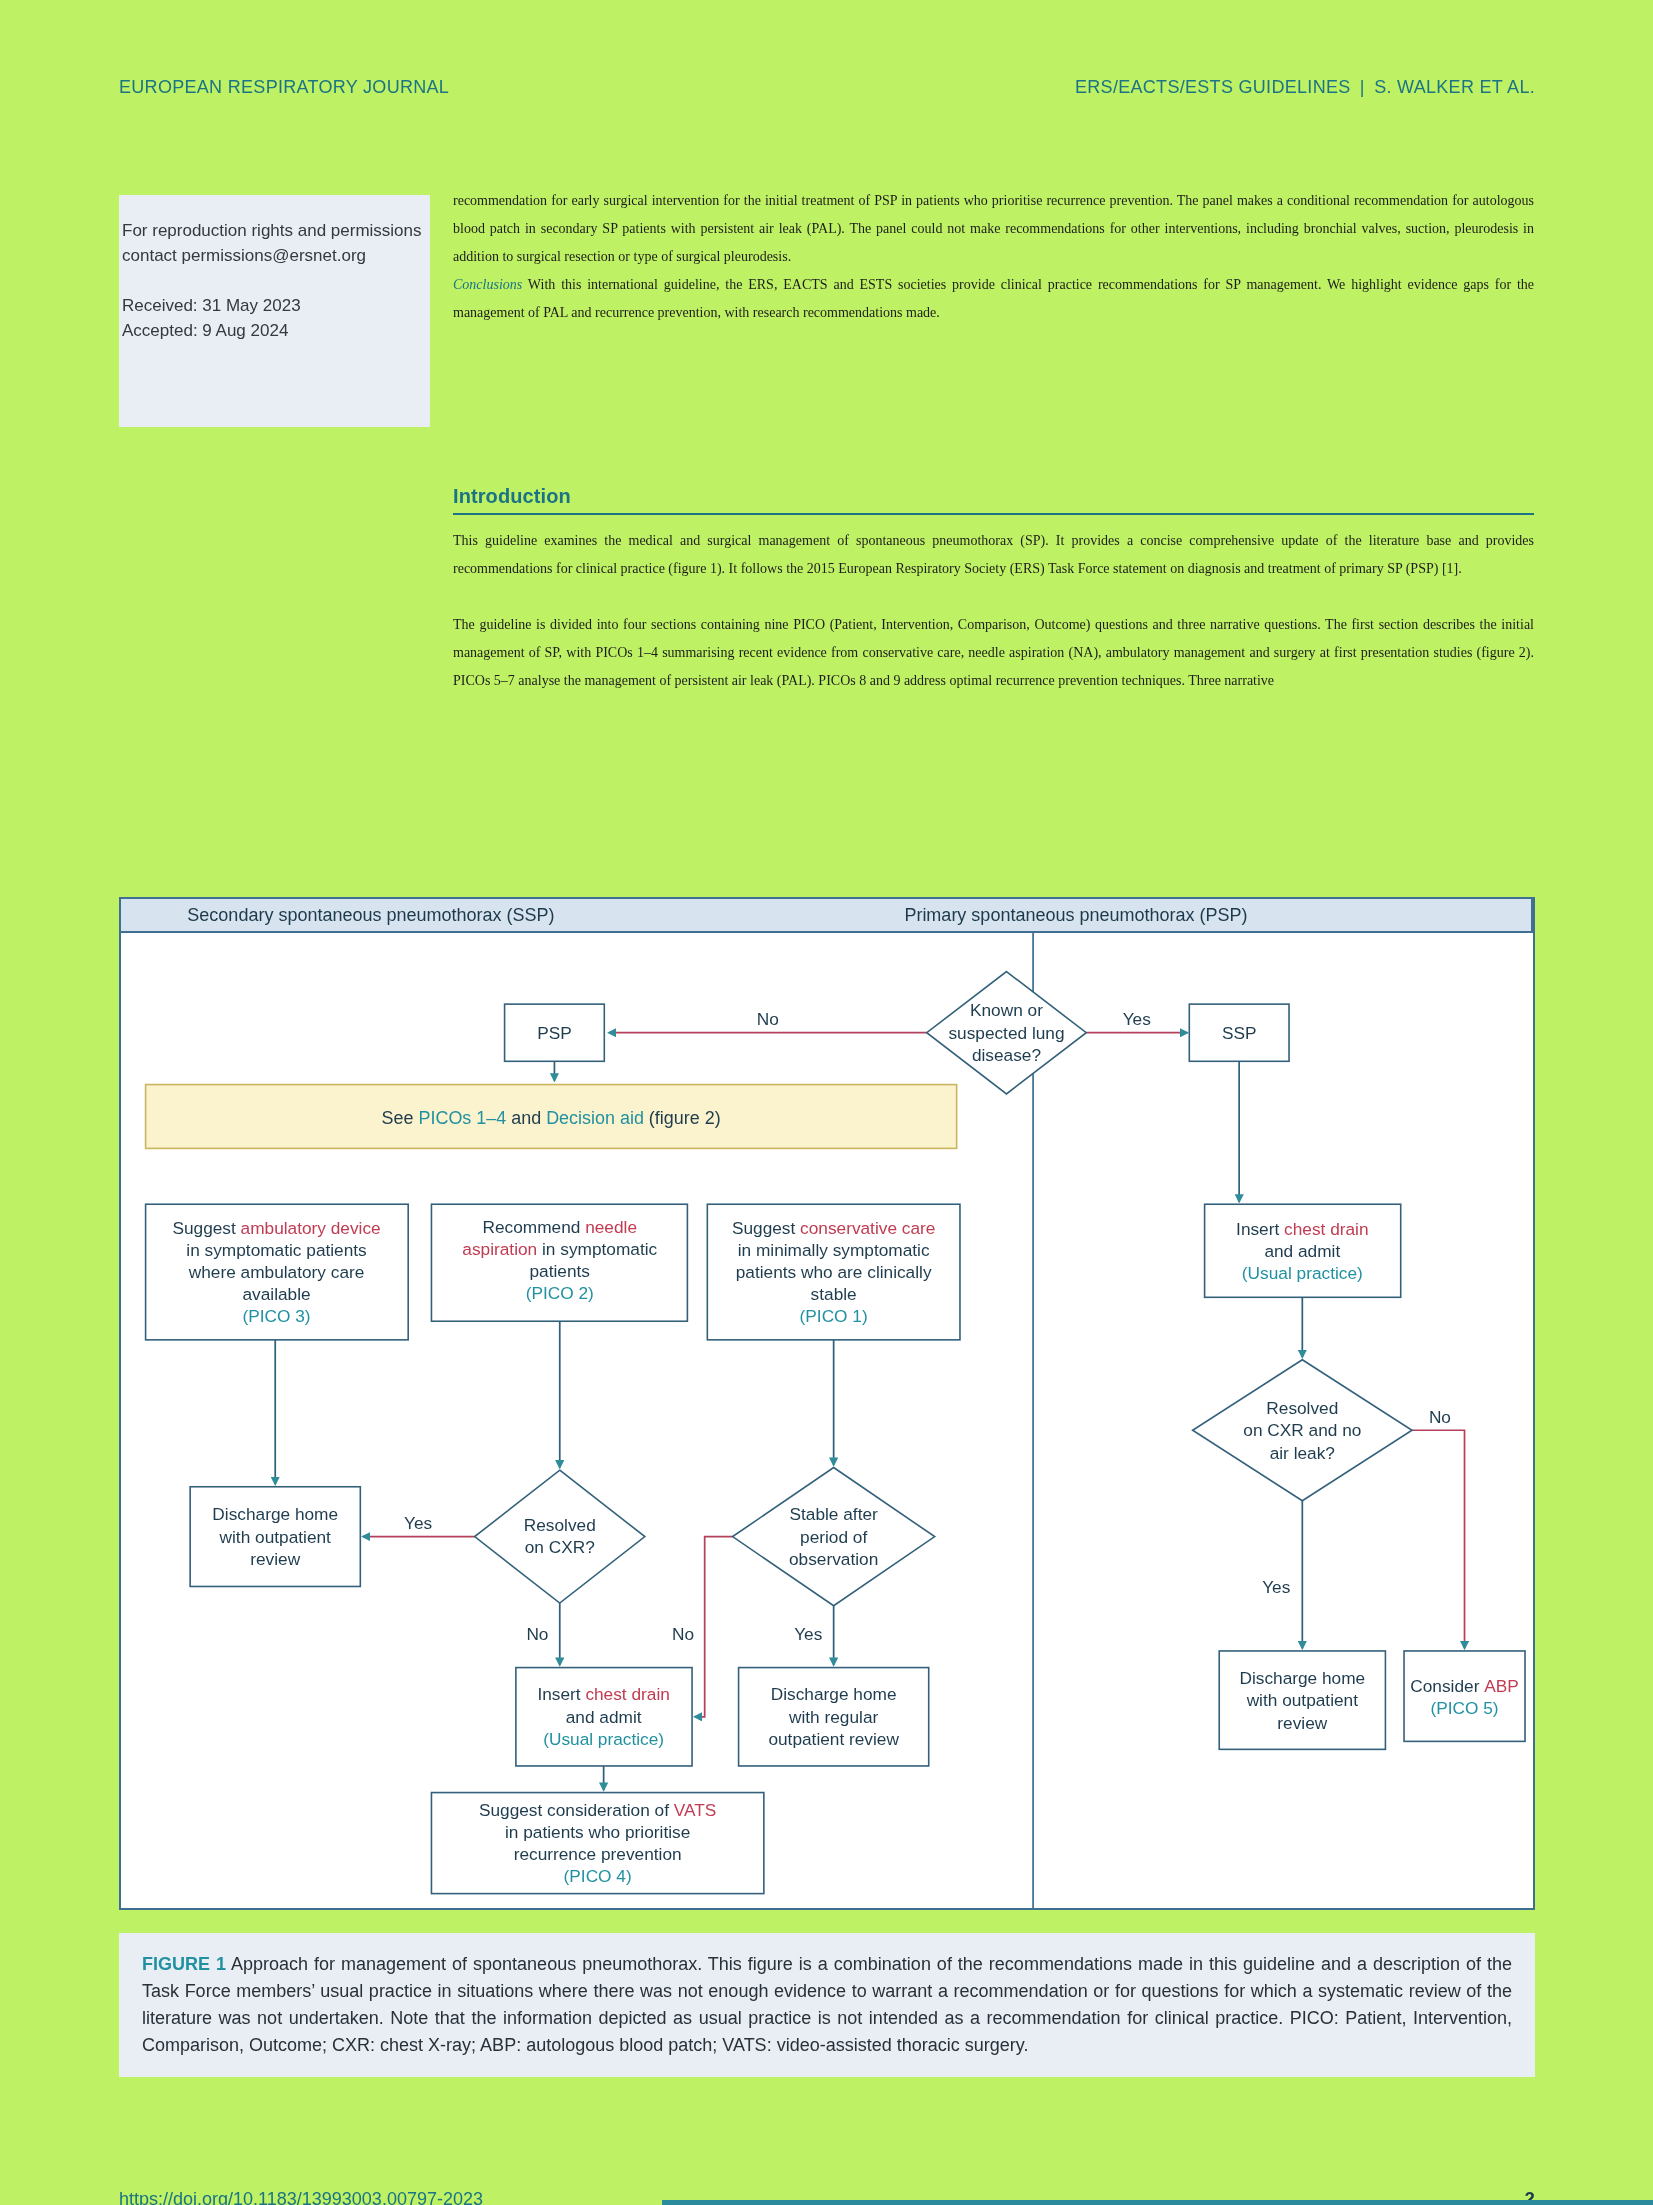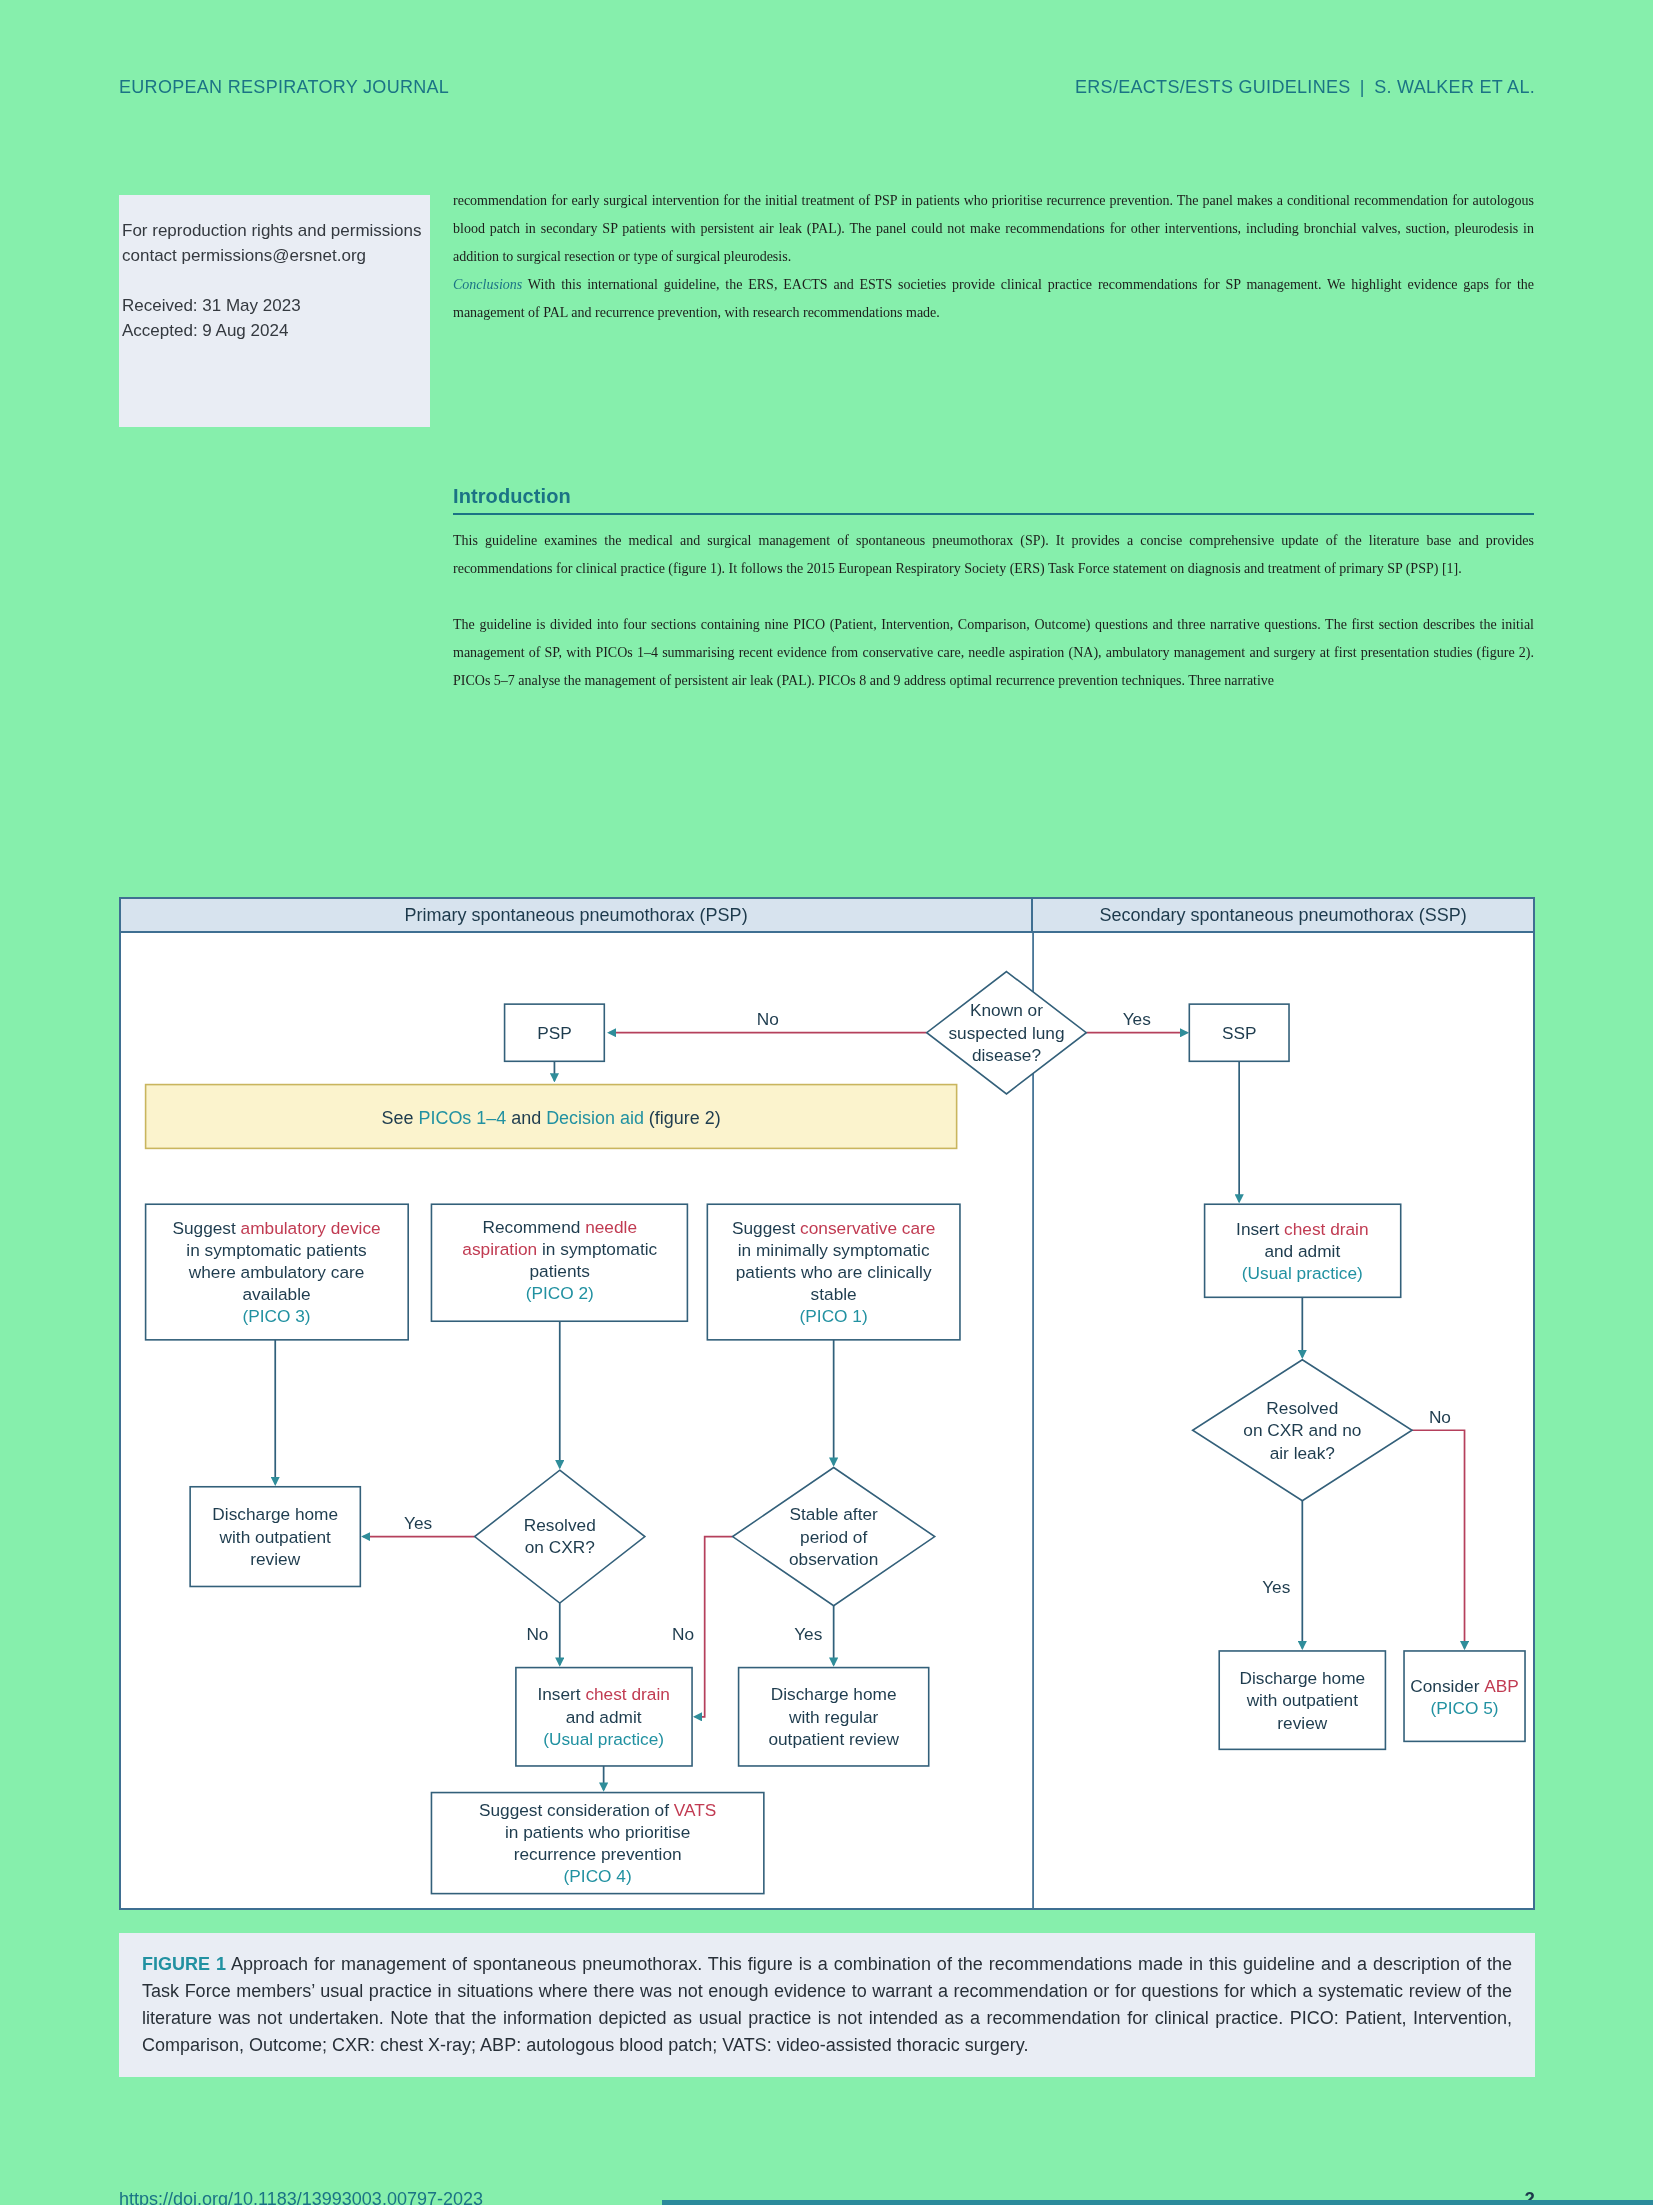--- a/index.html
+++ b/index.html
@@ -10,21 +10,21 @@
     --line-navy:#30607b;
     --line-crimson:#b5405c;
     --border-blue:#3f6f92;
     --band-bg:#d7e3ee;
     --panel-bg:#e9edf4;
     --yellow-bg:#fbf3cd;
     --yellow-border:#c9b55e;
     --body-text:#1d1d1b;
   }
   html,body{margin:0;padding:0;background:#ffffff;}
-  .page{position:relative;width:1654px;height:2205px;background:#86efac;overflow:hidden;
+  .page{position:relative;width:1654px;height:2205px;background:#bef264;overflow:hidden;
         font-family:"Liberation Sans",sans-serif;}
   
   .header{position:absolute;left:119px;width:1416px;top:77px;display:flex;
           justify-content:space-between;align-items:baseline;color:var(--teal);
           font-size:18px;letter-spacing:0.3px;}
   .header .rh{display:flex;gap:9.3px;align-items:baseline;}
   
   .sidebar{position:absolute;left:119px;top:195px;width:311px;height:232px;box-sizing:border-box;
            background:var(--panel-bg);padding:23px 3px;color:#34393f;font-size:17px;line-height:25px;}
   .sidebar .dates{margin-top:25px;}
@@ -100,22 +100,22 @@
   </main>
 
   <section class="intro">
     <h2>Introduction</h2>
     <p class="p1">This guideline examines the medical and surgical management of spontaneous pneumothorax (SP). It provides a concise comprehensive update of the literature base and provides recommendations for clinical practice (figure 1). It follows the 2015 European Respiratory Society (ERS) Task Force statement on diagnosis and treatment of primary SP (PSP) [1].</p>
     <p class="p2">The guideline is divided into four sections containing nine PICO (Patient, Intervention, Comparison, Outcome) questions and three narrative questions. The first section describes the initial management of SP, with PICOs 1–4 summarising recent evidence from conservative care, needle aspiration (NA), ambulatory management and surgery at first presentation studies (figure 2). PICOs 5–7 analyse the management of persistent air leak (PAL). PICOs 8 and 9 address optimal recurrence prevention techniques. Three narrative</p>
   </section>
 
   <figure class="figure1" style="margin:0">
     <div class="fig-band">
+      <div class="cell ssp">Secondary spontaneous pneumothorax (SSP)</div>
       <div class="cell psp">Primary spontaneous pneumothorax (PSP)</div>
-      <div class="cell ssp">Secondary spontaneous pneumothorax (SSP)</div>
     </div>
     <svg viewBox="0 0 2124 1467" xmlns="http://www.w3.org/2000/svg">
       <defs>
         <marker id="ah" viewBox="0 0 10 10" refX="8" refY="5" markerWidth="14" markerHeight="14" markerUnits="userSpaceOnUse" orient="auto">
           <path d="M0,0 L10,5 L0,10 z" fill="#2f8d9a"></path>
         </marker>
       </defs>
 
       <line class="divider-line" x1="1372" y1="0" x2="1372" y2="1467"></line>
 

